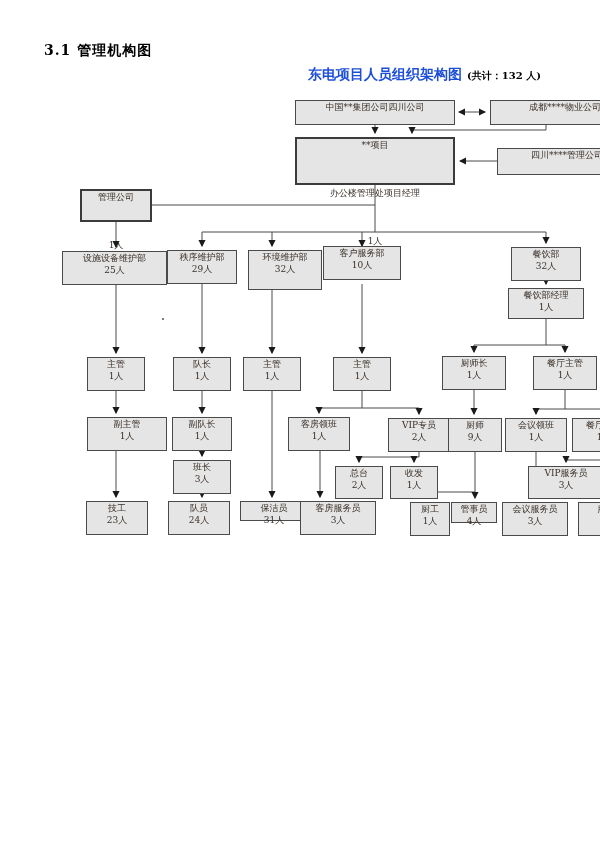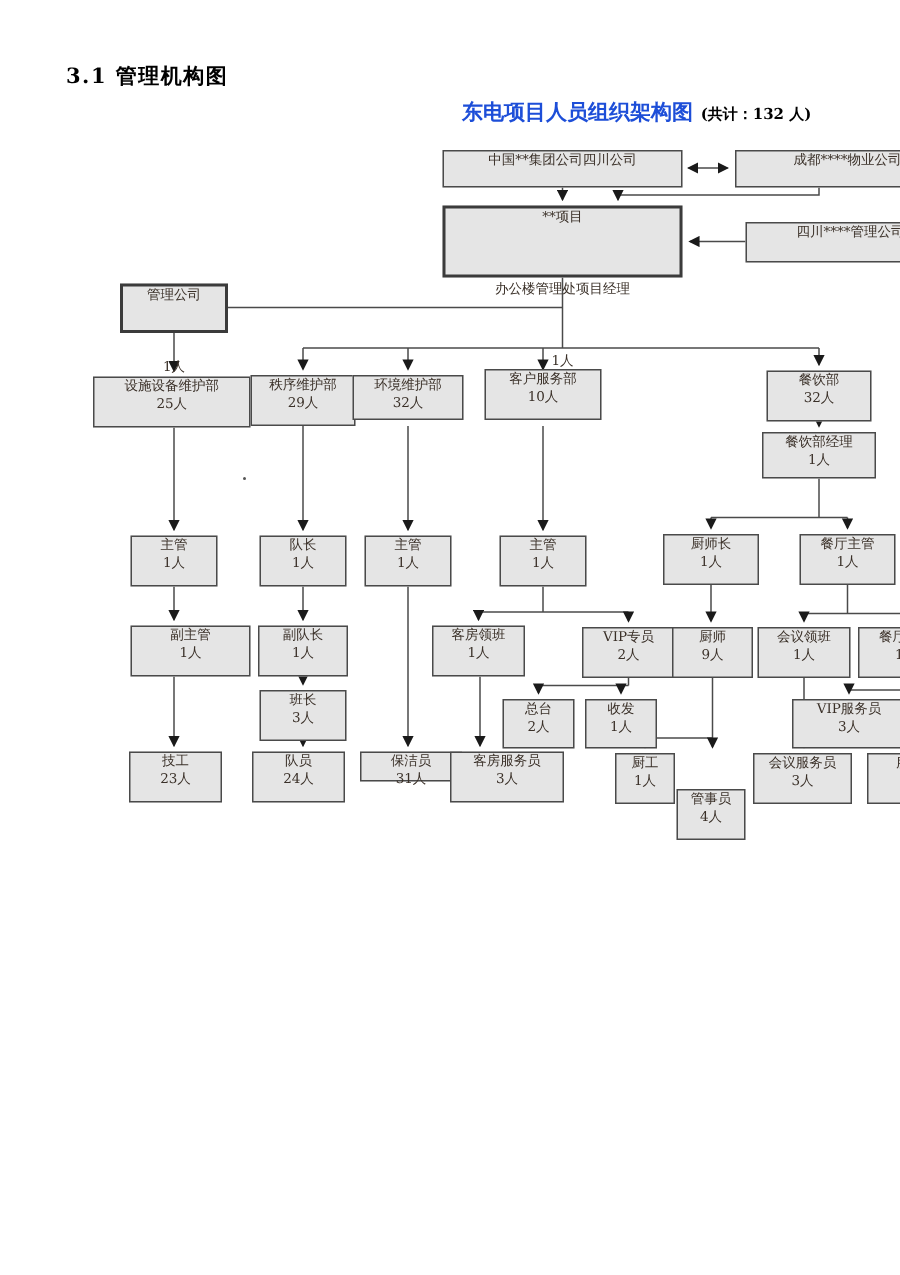--- a/index.html
+++ b/index.html
@@ -139,21 +139,21 @@
   </div>
 
   <div class="node" style="left:62px;top:251px;width:105px;height:34px">
     <span>设施设备维护部</span>
     <span>25人</span>
   </div>
   <div class="node" style="left:167px;top:250px;width:70px;height:34px">
     <span>秩序维护部</span>
     <span>29人</span>
   </div>
-  <div class="node" style="left:235px;top:250px;width:74px;height:30px">
+  <div class="node" style="left:248px;top:250px;width:74px;height:40px">
     <span>环境维护部</span>
     <span>32人</span>
   </div>
   <div class="node" style="left:323px;top:246px;width:78px;height:34px">
     <span>客户服务部</span>
     <span>10人</span>
   </div>
   <div class="node" style="left:511px;top:247px;width:70px;height:34px">
     <span>餐饮部</span>
     <span>32人</span>
@@ -249,21 +249,21 @@
     <span>31人</span>
   </div>
   <div class="node" style="left:300px;top:501px;width:76px;height:34px">
     <span>客房服务员</span>
     <span>3人</span>
   </div>
   <div class="node" style="left:410px;top:502px;width:40px;height:34px">
     <span>厨工</span>
     <span>1人</span>
   </div>
-  <div class="node" style="left:451px;top:526px;width:46px;height:34px">
+  <div class="node" style="left:451px;top:502px;width:46px;height:21px">
     <span>管事员</span>
     <span>4人</span>
   </div>
   <div class="node" style="left:502px;top:502px;width:66px;height:34px">
     <span>会议服务员</span>
     <span>3人</span>
   </div>
   <div class="node" style="left:578px;top:502px;width:66px;height:34px">
     <span>服务员</span>
   </div>

